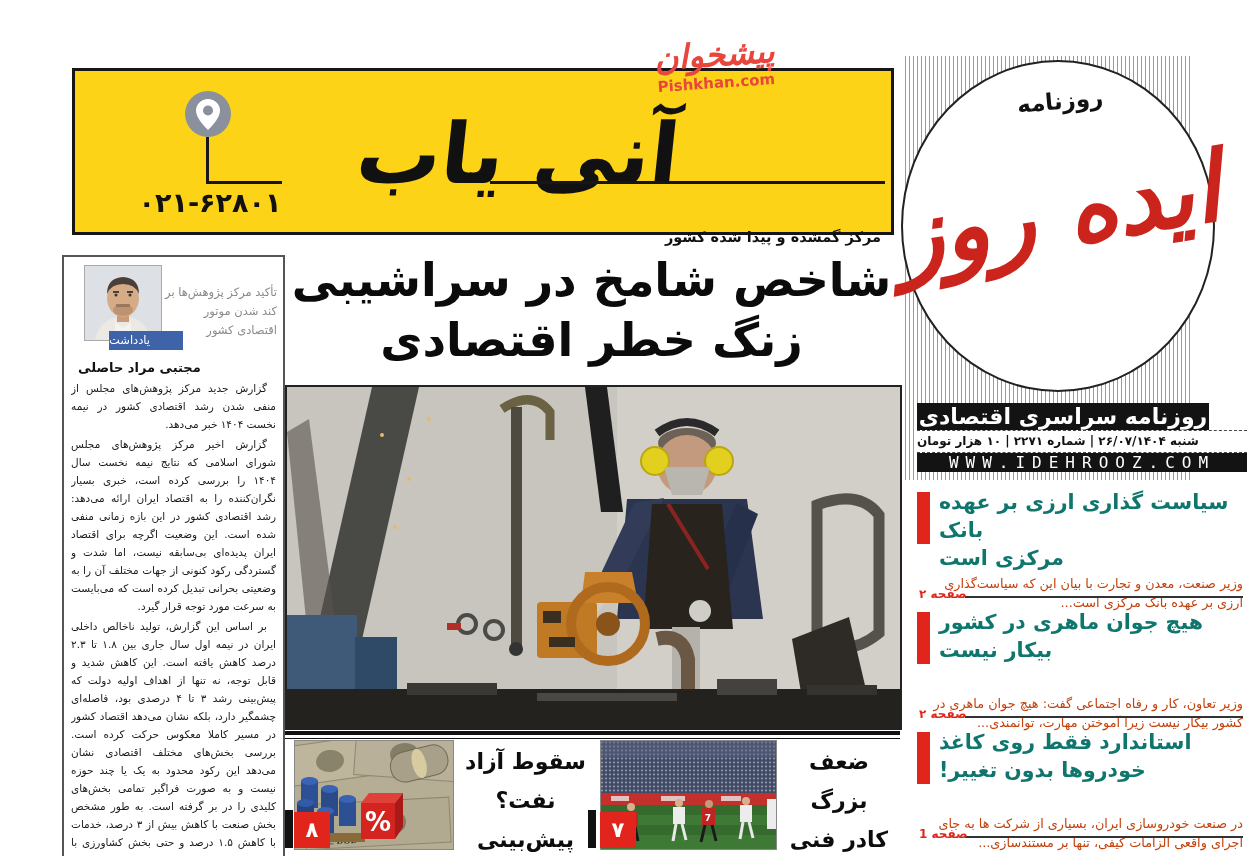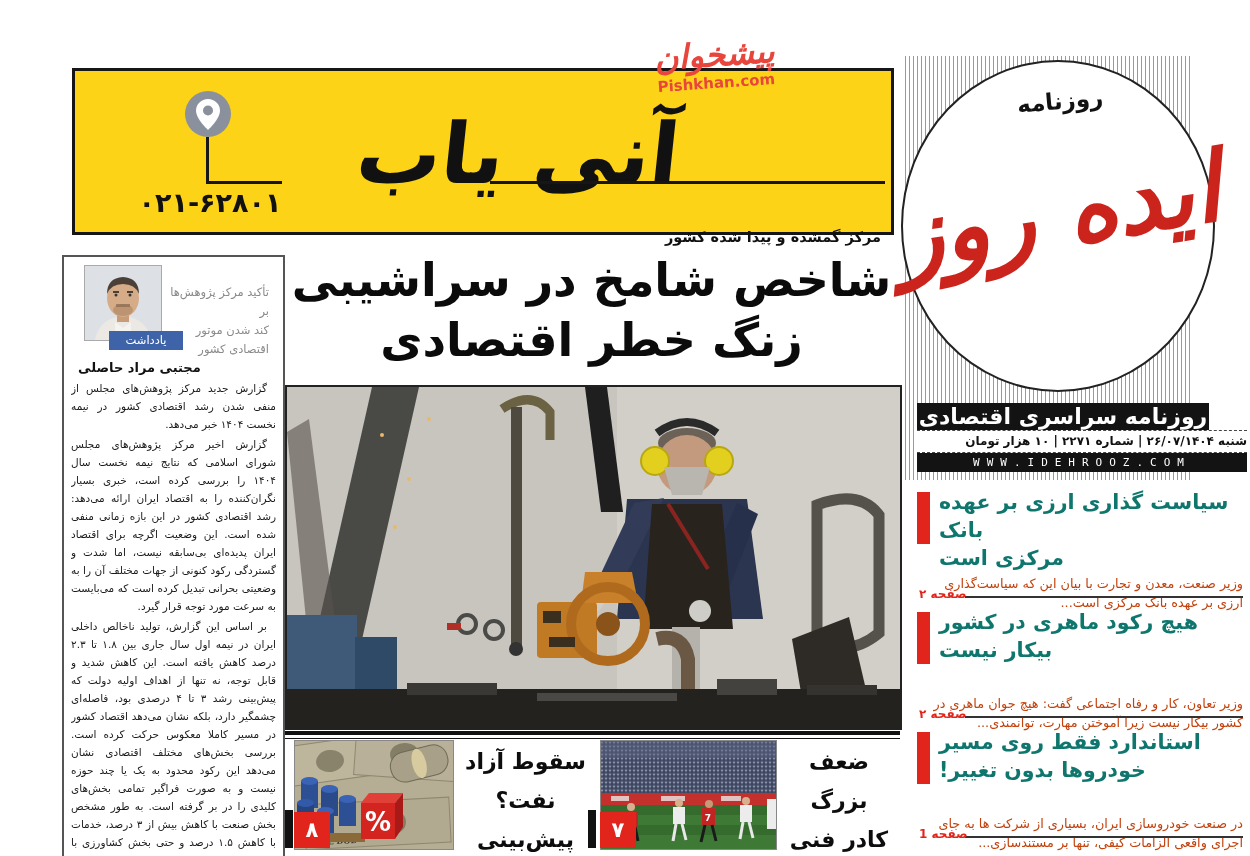--- a/index.html
+++ b/index.html
@@ -29,23 +29,23 @@
   
   .barcode{left:905px;top:56px;width:287px;height:424px;
            background:repeating-linear-gradient(90deg,#9a9a9a 0 1px,#fff 1px 4px);}
   .logo-circle{left:901px;top:60px;width:310px;height:328px;background:#fff;border:2.5px solid #222;border-radius:50%;z-index:2;}
   .logo-kicker{left:975px;top:88px;width:170px;z-index:3;text-align:center;font-size:23px;font-weight:bold;transform:rotate(-5deg);}
   .logo-title{left:885px;top:112px;width:345px;z-index:3;text-align:center;color:#cb241d;
               font-size:96px;font-weight:bold;font-style:italic;line-height:200px;transform:rotate(-9deg);}
   .mast-bar1{left:917px;top:403px;width:292px;height:27px;background:#131313;color:#fff;z-index:4;
              font-size:22px;font-weight:bold;text-align:center;line-height:27px;}
   .mast-date{left:917px;top:430px;width:330px;height:21px;background:#fff;z-index:4;border-top:1px dashed #444;
-             border-bottom:1px dashed #444;font-size:12px;font-weight:bold;text-align:right;line-height:20px;}
+             border-bottom:1px dashed #444;font-size:12px;font-weight:bold;text-align:left;line-height:20px;}
   .mast-web{left:917px;top:453px;width:330px;height:19px;background:#131313;color:#fff;z-index:4;direction:ltr;
-            font-family:"DejaVu Sans Mono",monospace;font-size:11px;letter-spacing:7px;text-align:center;line-height:19px;}
+            font-family:"DejaVu Sans Mono",monospace;font-size:16px;letter-spacing:7px;text-align:center;line-height:19px;}
 
   
   .story{left:917px;width:330px;height:116px;}
   .story-accent{position:absolute;left:0;top:4px;width:13px;height:52px;background:#e1251c;}
   .story-title{position:absolute;left:22px;right:0;top:0;direction:rtl;text-align:left;
                font-size:20.5px;font-weight:bold;line-height:28px;color:#0f766e;}
   .story-excerpt{position:absolute;left:0;right:4px;top:62px;font-size:12.8px;line-height:19px;color:#c2410c;text-align:right;margin-top:24px;}
   .story-rule{position:absolute;left:48px;right:4px;top:108px;height:2px;background:#333;}
   .story-page{position:absolute;left:2px;top:99px;color:#e1251c;font-size:12px;font-weight:bold;}
 
@@ -63,24 +63,24 @@
   .page-badge{top:812px;width:36px;height:36px;background:#e1251c;color:#fff;z-index:5;
               font-size:21px;font-weight:bold;text-align:center;line-height:36px;}
   .vbar{top:810px;width:8px;height:38px;background:#111;}
   .bottom-title{top:742px;text-align:center;font-weight:bold;font-size:22px;line-height:39px;color:#0d0d0d;}
   .bt-oil{left:453px;width:145px;}
   .bt-football{left:778px;width:122px;}
 
   
   .column-box{left:62px;top:255px;width:219px;height:601px;border:2px solid #555;background:#fff;overflow:hidden;}
   .col-photo{position:absolute;left:20px;top:8px;width:76px;height:74px;border:1px solid #aaa;}
-  .col-kicker{position:absolute;left:100px;right:14px;top:26px;font-size:11.5px;color:#8a8a8a;
+  .col-kicker{position:absolute;left:100px;right:6px;top:26px;font-size:11.5px;color:#8a8a8a;
               line-height:19px;text-align:right;}
   .col-badge{position:absolute;left:45px;top:74px;width:74px;height:19px;background:#3e63a8;color:#fff;
-             font-size:11.5px;text-align:center;line-height:19px;}
+             font-size:11.5px;text-align:left;line-height:19px;}
   .col-author{position:absolute;left:14px;top:97px;font-size:13px;font-weight:bold;margin-top:6px;}
   .col-body{position:absolute;left:7px;right:7px;top:122px;bottom:0;font-size:10.5px;line-height:18px;
             text-align:justify;color:#1a1a1a;overflow:hidden;}
   .col-body p{margin:0 0 2px 0;text-indent:9px;}
 </style>
 </head>
 <body>
 
 <div class="page">
 
@@ -119,32 +119,32 @@
       <span>مرکزی است</span>
     </div>
     <div class="story-excerpt">وزیر صنعت، معدن و تجارت با بیان این که سیاست‌گذاری ارزی بر عهده بانک مرکزی است...</div>
     <div class="story-rule"></div>
     <div class="story-page">صفحه ۲</div>
   </div>
 
   <div class="abs story" style="top:608px;">
     <div class="story-accent"></div>
     <div class="story-title">
-      <span>هیچ رکود ماهری در کشور</span><br>
+      <span>هیچ جوان ماهری در کشور</span><br>
       <span>بیکار نیست</span>
     </div>
     <div class="story-excerpt">وزیر تعاون، کار و رفاه اجتماعی گفت: هیچ جوان ماهری در کشور بیکار نیست زیرا آموختن مهارت، توانمندی...</div>
     <div class="story-rule"></div>
     <div class="story-page">صفحه ۲</div>
   </div>
 
   <div class="abs story" style="top:728px;">
     <div class="story-accent"></div>
     <div class="story-title">
-      <span>استاندارد فقط روی مسیر</span><br>
+      <span>استاندارد فقط روی کاغذ</span><br>
       <span>خودروها بدون تغییر!</span>
     </div>
     <div class="story-excerpt">در صنعت خودروسازی ایران، بسیاری از شرکت ها به جای اجرای واقعی الزامات کیفی، تنها بر مستندسازی...</div>
     <div class="story-rule"></div>
     <div class="story-page">صفحه 1</div>
   </div>
 
   <div class="abs lead-headline">
     <span>شاخص شامخ در سراشیبی</span><br>
     <span>زنگ خطر اقتصادی</span>

